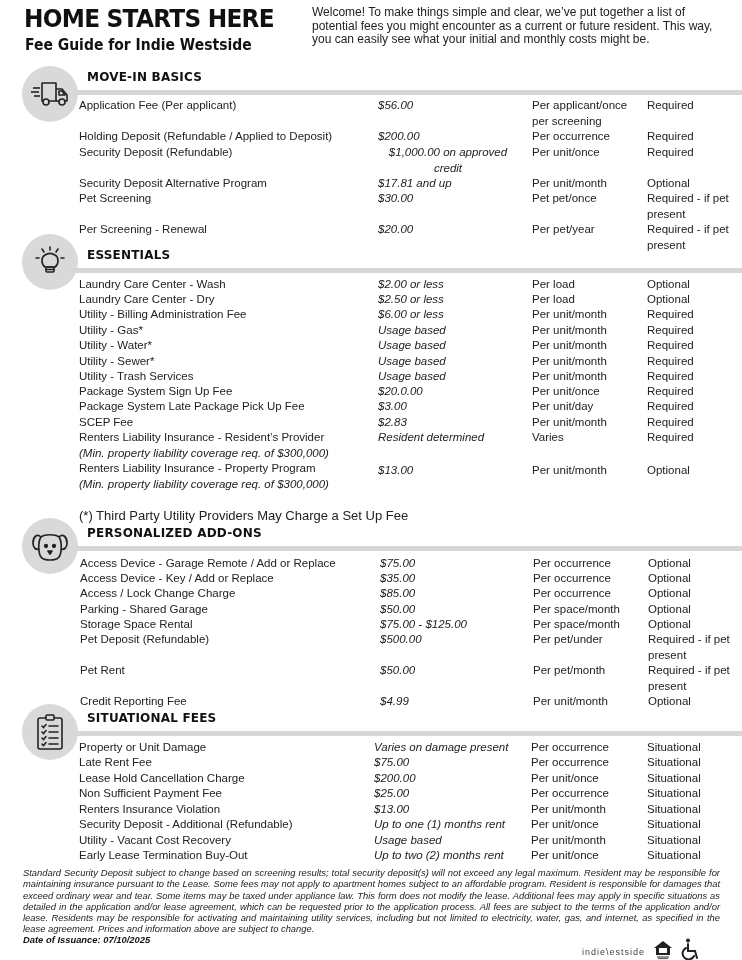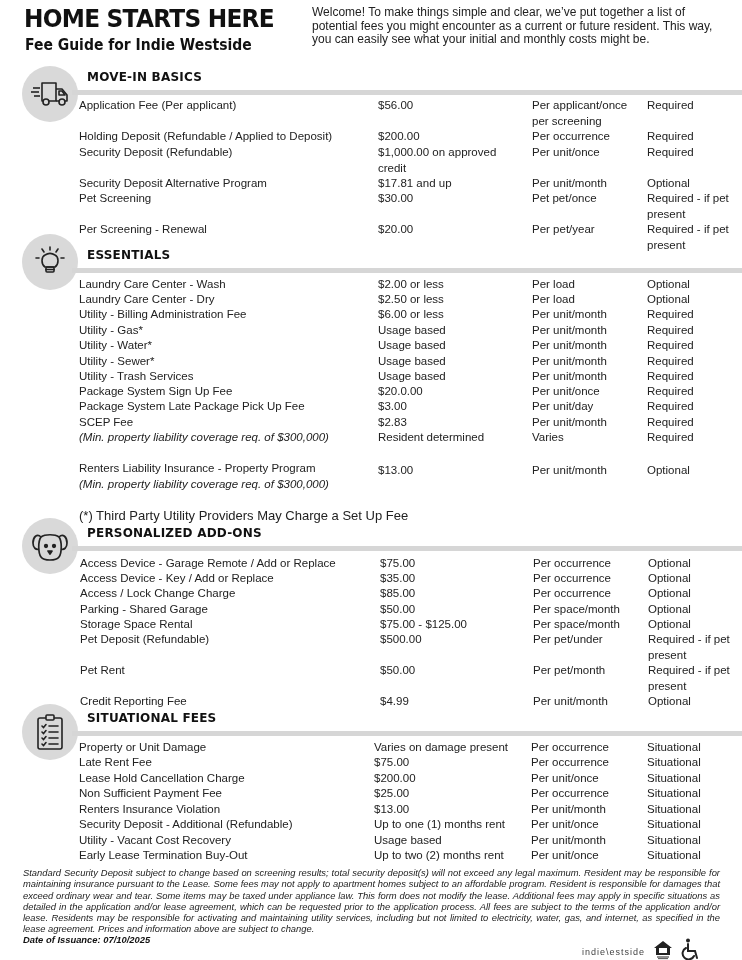--- a/index.html
+++ b/index.html
@@ -11,21 +11,21 @@
   .subtitle { position: absolute; left: 25px; top: 36px; font-family: "DejaVu Sans", sans-serif; font-size: 15px; font-weight: bold; color: #111; white-space: nowrap; transform: scaleX(0.93); transform-origin: left; }
   .welcome { position: absolute; left: 312px; top: 6px; width: 410px; font-size: 12px; line-height: 13.5px; color: #222; }
 
   .section { position: absolute; left: 0; width: 742px; }
   .icon-circle { position: absolute; left: 22px; width: 56px; height: 56px; border-radius: 50%; background: #d9d9d9; display: flex; align-items: center; justify-content: center; }
   .section-title { position: absolute; left: 87px; font-family: "DejaVu Sans", sans-serif; font-size: 12px; font-weight: bold; letter-spacing: 0.2px; color: #111; white-space: nowrap; }
   .section-bar { position: absolute; left: 72px; right: 0; height: 5px; background: #d6d6d6; }
 
   .row { position: absolute; left: 0; width: 742px; font-size: 11.5px; line-height: 15.5px; color: #222; }
   .row .c1 { position: absolute; left: 79px; width: 290px; white-space: nowrap; }
-  .row .c2 { position: absolute; left: 378px; width: 145px; }
+  .row .c2 { position: absolute; left: 378px; width: 145px; font-style: italic; }
   .row .c3 { position: absolute; left: 532px; width: 115px; }
   .row .c4 { position: absolute; left: 647px; width: 95px; }
   .row .note { display: block; font-style: italic; }
   .s3 .c1 { left: 80px; }
   .s3 .c2 { left: 380px; }
   .s3 .c3 { left: 533px; }
   .s3 .c4 { left: 648px; }
 
   .utility-note { position: absolute; left: 79px; top: 508px; font-size: 13px; color: #222; white-space: nowrap; }
 
@@ -66,21 +66,21 @@
     <span class="c4">Required</span>
   </div>
   <div class="row" style="top:129px;">
     <span class="c1">Holding Deposit (Refundable / Applied to Deposit)</span>
     <span class="c2">$200.00</span>
     <span class="c3">Per occurrence</span>
     <span class="c4">Required</span>
   </div>
   <div class="row" style="top:145px;">
     <span class="c1">Security Deposit (Refundable)</span>
-    <span class="c2" style="width:140px;">$1,000.00 on approved credit</span>
+    <span class="c2" style="width:140px;text-align:center;">$1,000.00 on approved credit</span>
     <span class="c3">Per unit/once</span>
     <span class="c4">Required</span>
   </div>
   <div class="row" style="top:176px;">
     <span class="c1">Security Deposit Alternative Program</span>
     <span class="c2">$17.81 and up</span>
     <span class="c3">Per unit/month</span>
     <span class="c4">Optional</span>
   </div>
   <div class="row" style="top:191px;">
@@ -167,21 +167,21 @@
       <span class="c3">Per unit/day</span>
       <span class="c4">Required</span>
     </div>
   <div class="row" style="top:415px;">
       <span class="c1">SCEP Fee</span>
       <span class="c2">$2.83</span>
       <span class="c3">Per unit/month</span>
       <span class="c4">Required</span>
     </div>
   <div class="row" style="top:430px;">
-    <span class="c1"><span class="note">(Min. property liability coverage req. of $300,000)</span></span>
+    <span class="c1"><span>Renters Liability Insurance - Resident’s Provider</span><span class="note">(Min. property liability coverage req. of $300,000)</span></span>
     <span class="c2">Resident determined</span>
     <span class="c3">Varies</span>
     <span class="c4">Required</span>
   </div>
   <div class="row" style="top:461px;">
     <span class="c1"><span>Renters Liability Insurance - Property Program</span><span class="note">(Min. property liability coverage req. of $300,000)</span></span>
     <span class="c2" style="top:2px;">$13.00</span>
     <span class="c3" style="top:2px;">Per unit/month</span>
     <span class="c4" style="top:2px;">Optional</span>
   </div>

